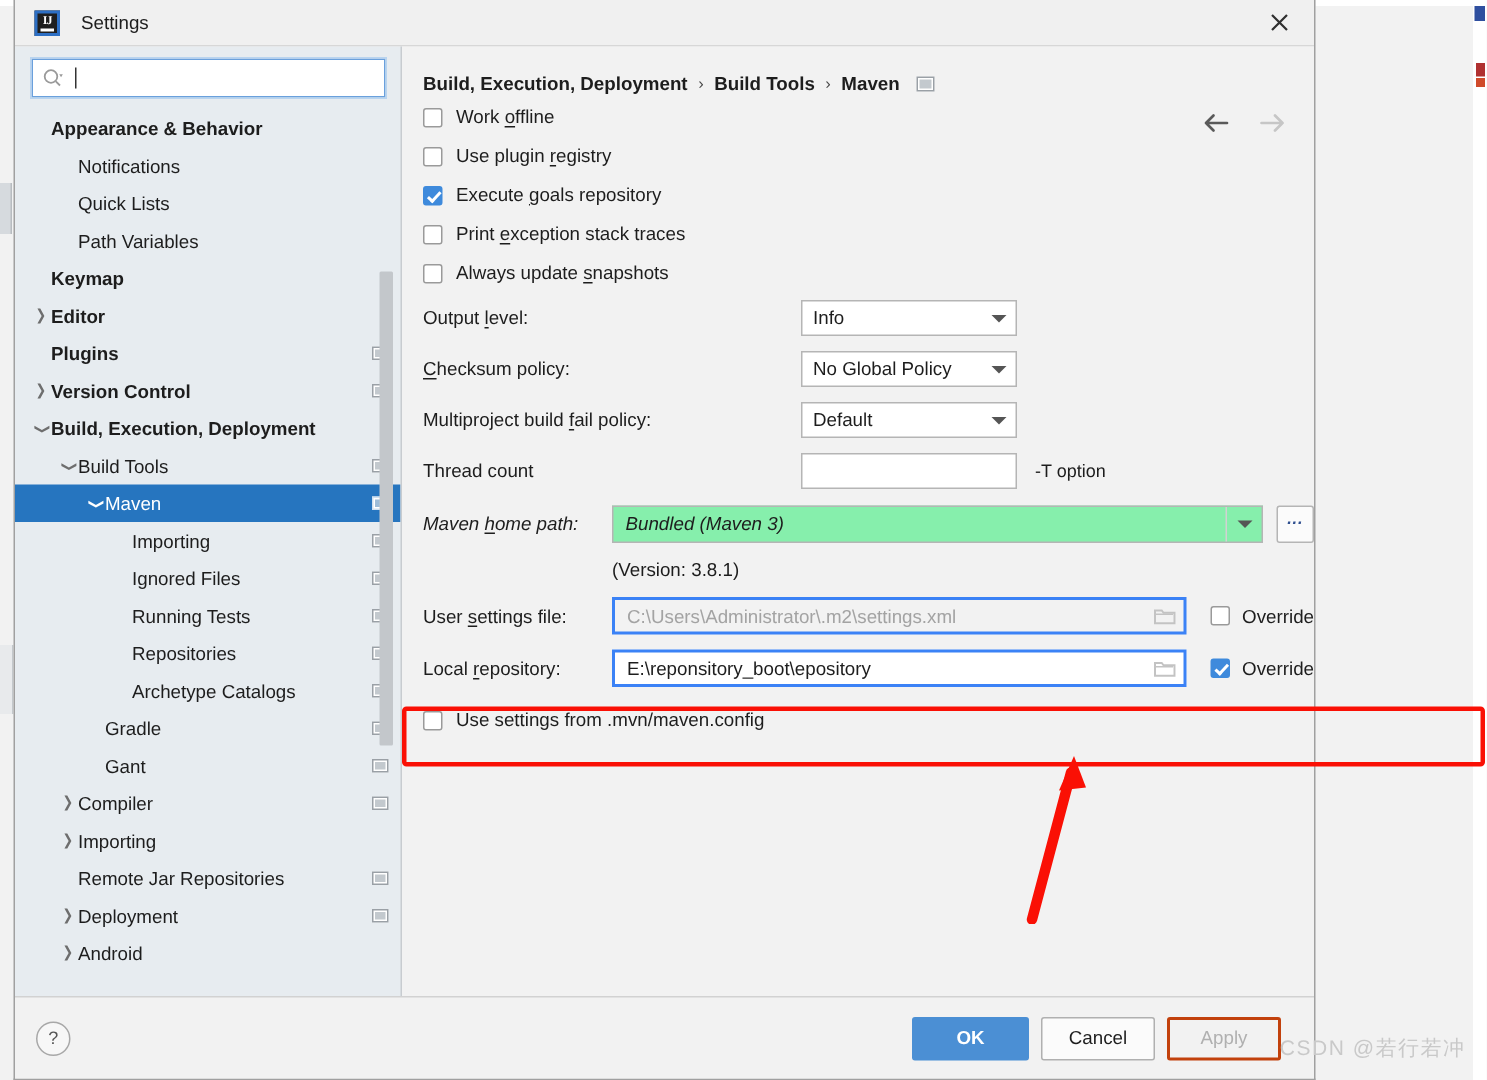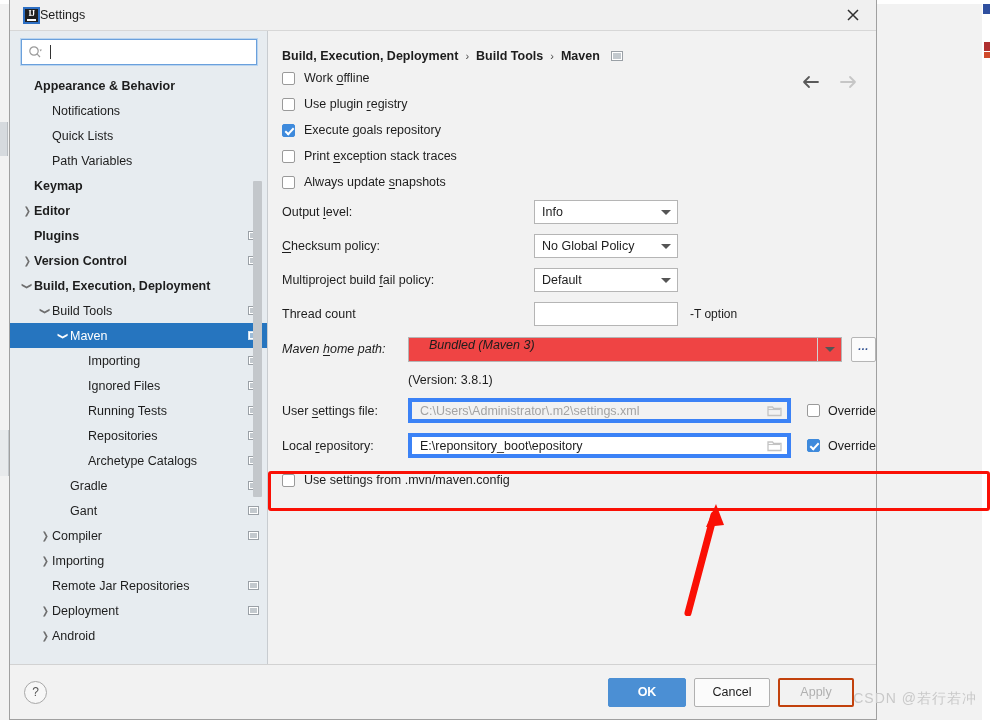--- a/index.html
+++ b/index.html
@@ -87,21 +87,21 @@
     letter-spacing: -0.5px; line-height: 1;
     font-family: "Liberation Serif", serif;
     transform: translateY(-1px);
   }
   .ij-logo::after {
     content: ""; position: absolute;
     left: 2px; bottom: 1px; width: 9px; height: 2px;
     background: #ffffff;
   }
   .title-text {
-    font-size: 12.5px; color: #1d1d1d;
+    margin-left: 14px; font-size: 12.5px; color: #1d1d1d;
   }
   .close-btn {
     position: absolute; right: 0; top: 0;
     width: 46px; height: 30px;
     display: flex; align-items: center; justify-content: center;
     cursor: pointer;
   }
   .close-btn svg { display: block; }
 
   
@@ -288,23 +288,23 @@
   }
   .suffix-note {
     margin-left: 12px; font-size: 12px; color: #1d1d1d;
   }
 
   
   .mh-row { height: 36px; display: flex; align-items: center; padding-left: 14px; font-style: italic; }
   .mh-label { width: 126px; flex: 0 0 126px; font-size: 12.5px; }
   .mh-combo {
     flex: 1 1 auto; height: 25px; max-width: 539px;
-    background: #ef4444; border: 1px solid #b5b5b5;
-    display: flex; align-items: flex-start;
-    padding-left: 20px; font-size: 12.5px; cursor: pointer;
+    background: #86efac; border: 1px solid #b5b5b5;
+    display: flex; align-items: center;
+    padding-left: 8px; font-size: 12.5px; cursor: pointer;
   }
   .mh-combo .cb-text { flex: 1 1 auto; }
   .mh-combo .cb-arrow-box {
     width: 24px; flex: 0 0 24px; height: 100%;
     border-left: 1px solid #d2d2d2;
     display: flex; align-items: center; justify-content: center;
   }
   .browse-btn {
     margin-left: 9px;
     width: 25px; height: 25px;
@@ -320,21 +320,21 @@
   .version-row {
     height: 26px; display: flex; align-items: center;
     padding-left: 140px; font-size: 12.5px; color: #1d1d1d;
   }
 
   
   .path-row { height: 35px; display: flex; align-items: center; padding-left: 14px; }
   .path-label { width: 126px; flex: 0 0 126px; font-size: 12.5px; }
   .path-field {
     flex: 1 1 auto; height: 25px; max-width: 487px;
-    background: #ffffff; border: 4px solid #3b82f6;
+    background: #ffffff; border: 2px solid #3b82f6;
     display: flex; align-items: center;
     padding-left: 8px; font-size: 12.5px;
   }
   .path-field.disabled { background: #f2f2f2; }
   .path-text { flex: 1 1 auto; color: #1d1d1d; white-space: nowrap; overflow: hidden; }
   .path-text.placeholder { color: #a3a3a3; }
   .folder-btn {
     width: 26px; flex: 0 0 26px; height: 100%;
     display: flex; align-items: center; justify-content: center;
     cursor: pointer;

